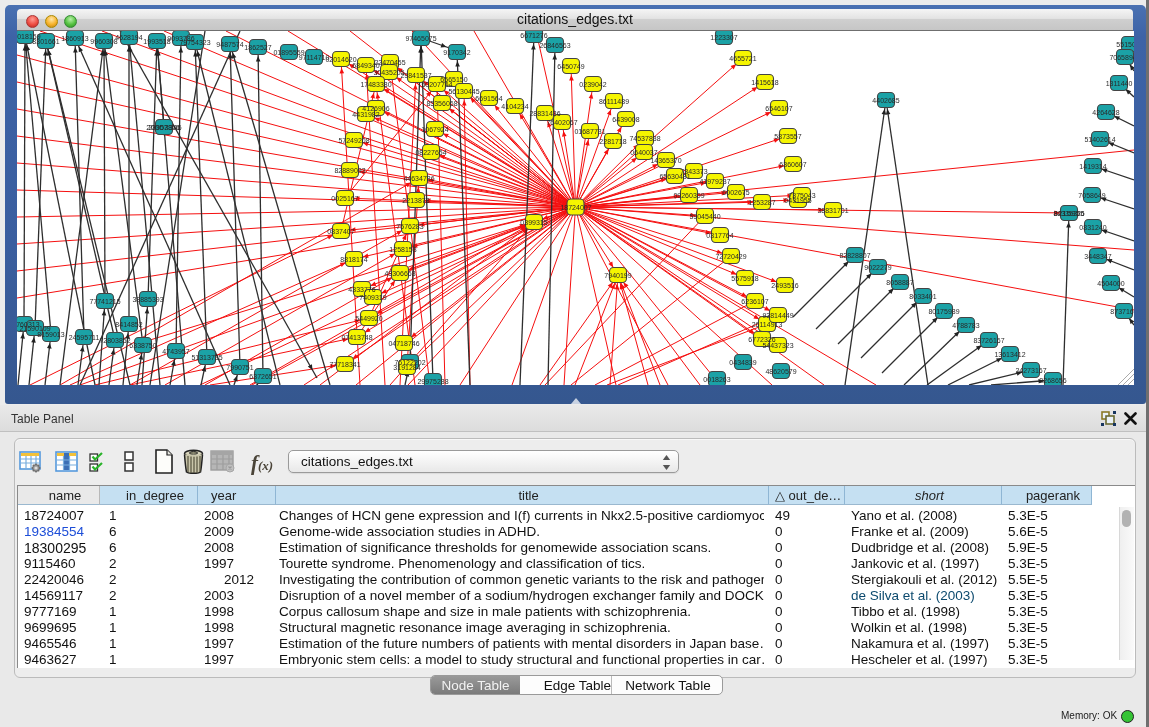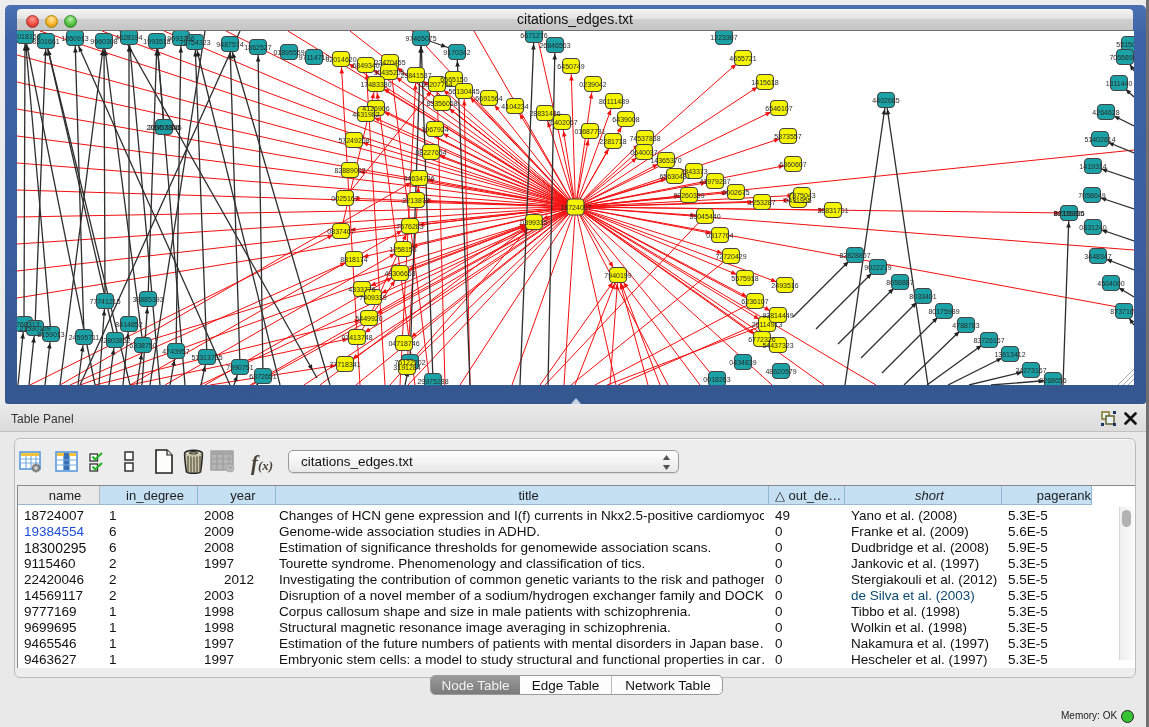--- a/index.html
+++ b/index.html
@@ -753,25 +753,25 @@
   <div class="abs" style="left:12px;top:3px;font-size:13.5px;color:#111;">citations_edges.txt</div>
   <svg class="abs" style="position:absolute;right:7px;top:4px;" width="9" height="15" viewBox="0 0 9 15">
       <path d="M4.5 0 L8.2 5 H0.8 Z" fill="#555"></path>
       <path d="M4.5 15 L8.2 10 H0.8 Z" fill="#555"></path>
     </svg>
 </div>
 
 <div class="abs" style="left:17px;top:485px;width:1118px;height:183px;background:#ffffff;border-left:1px solid #8a8a8a;border-top:1px solid #8a8a8a;"></div>
 <div class="abs" style="left:18px;top:486px;width:82px;height:19px;background:#e9e9e9;border-right:1px solid #b8b8b8;border-bottom:1px solid #9ab8cf;font-size:13px;color:#222;text-align:center;padding-left:13px;line-height:19px;overflow:hidden;white-space:nowrap;">name</div>
 <div class="abs" style="left:100px;top:486px;width:98px;height:19px;background:#c5e0f2;border-right:1px solid #8fb6d4;border-bottom:1px solid #9ab8cf;font-size:13px;color:#222;text-align:center;padding-left:13px;line-height:19px;overflow:hidden;white-space:nowrap;">in_degree</div>
-<div class="abs" style="left:198px;top:486px;width:78px;height:19px;background:#c5e0f2;border-right:1px solid #8fb6d4;border-bottom:1px solid #9ab8cf;font-size:13px;color:#222;text-align:center;padding-left:13px;line-height:19px;overflow:hidden;white-space:nowrap;">year</div>
+<div class="abs" style="left:198px;top:486px;width:78px;height:19px;background:#c5e0f2;border-right:1px solid #8fb6d4;border-bottom:1px solid #9ab8cf;font-size:13px;color:#222;text-align:left;padding-left:13px;line-height:19px;overflow:hidden;white-space:nowrap;">year</div>
 <div class="abs" style="left:276px;top:486px;width:493px;height:19px;background:#c5e0f2;border-right:1px solid #8fb6d4;border-bottom:1px solid #9ab8cf;font-size:13px;color:#222;text-align:center;padding-left:13px;line-height:19px;overflow:hidden;white-space:nowrap;">title</div>
 <div class="abs" style="left:769px;top:486px;width:76px;height:19px;background:#c5e0f2;border-right:1px solid #8fb6d4;border-bottom:1px solid #9ab8cf;font-size:13px;color:#222;text-align:left;padding-left:6px;line-height:19px;overflow:hidden;white-space:nowrap;">△ out_de…</div>
 <div class="abs" style="left:845px;top:486px;width:157px;height:19px;background:#c5e0f2;border-right:1px solid #8fb6d4;border-bottom:1px solid #9ab8cf;font-size:13px;color:#222;text-align:center;padding-left:13px;line-height:19px;overflow:hidden;white-space:nowrap;font-style:italic;">short</div>
-<div class="abs" style="left:1002px;top:486px;width:90px;height:19px;background:#c5e0f2;border-right:1px solid #8fb6d4;border-bottom:1px solid #9ab8cf;font-size:13px;color:#222;text-align:right;padding-left:13px;line-height:19px;overflow:hidden;white-space:nowrap;">pagerank</div>
+<div class="abs" style="left:1002px;top:486px;width:90px;height:19px;background:#c5e0f2;border-right:1px solid #8fb6d4;border-bottom:1px solid #9ab8cf;font-size:13px;color:#222;text-align:center;padding-left:13px;line-height:19px;overflow:hidden;white-space:nowrap;">pagerank</div>
 <div class="abs" style="left:24px;top:508px;width:74px;height:16px;font-size:13.5px;color:#111;line-height:16px;white-space:nowrap;overflow:hidden;">18724007</div>
 <div class="abs" style="left:109px;top:508px;width:90px;height:16px;font-size:13.5px;color:#111;line-height:16px;white-space:nowrap;overflow:hidden;">1</div>
 <div class="abs" style="left:204px;top:508px;width:70px;height:16px;font-size:13.5px;color:#111;line-height:16px;white-space:nowrap;overflow:hidden;">2008</div>
 <div class="abs" style="left:279px;top:508px;width:485px;height:16px;font-size:13.5px;color:#111;line-height:16px;white-space:nowrap;overflow:hidden;">Changes of HCN gene expression and I(f) currents in Nkx2.5-positive cardiomyoc…</div>
 <div class="abs" style="left:775px;top:508px;width:68px;height:16px;font-size:13.5px;color:#111;line-height:16px;white-space:nowrap;overflow:hidden;">49</div>
 <div class="abs" style="left:851px;top:508px;width:149px;height:16px;font-size:13.5px;color:#111;line-height:16px;white-space:nowrap;overflow:hidden;">Yano et al. (2008)</div>
 <div class="abs" style="left:1008px;top:508px;width:82px;height:16px;font-size:13.5px;color:#111;line-height:16px;white-space:nowrap;overflow:hidden;">5.3E-5</div>
 <div class="abs" style="left:24px;top:524px;width:74px;height:16px;font-size:13.5px;color:#1d4ed8;line-height:16px;white-space:nowrap;overflow:hidden;">19384554</div>
 <div class="abs" style="left:109px;top:524px;width:90px;height:16px;font-size:13.5px;color:#111;line-height:16px;white-space:nowrap;overflow:hidden;">6</div>
 <div class="abs" style="left:204px;top:524px;width:70px;height:16px;font-size:13.5px;color:#111;line-height:16px;white-space:nowrap;overflow:hidden;">2009</div>
@@ -834,18 +834,18 @@
 <div class="abs" style="left:279px;top:652px;width:485px;height:16px;font-size:13.5px;color:#111;line-height:16px;white-space:nowrap;overflow:hidden;">Embryonic stem cells: a model to study structural and functional properties in car…</div>
 <div class="abs" style="left:775px;top:652px;width:68px;height:16px;font-size:13.5px;color:#111;line-height:16px;white-space:nowrap;overflow:hidden;">0</div>
 <div class="abs" style="left:851px;top:652px;width:149px;height:16px;font-size:13.5px;color:#111;line-height:16px;white-space:nowrap;overflow:hidden;">Hescheler et al. (1997)</div>
 <div class="abs" style="left:1008px;top:652px;width:82px;height:16px;font-size:13.5px;color:#111;line-height:16px;white-space:nowrap;overflow:hidden;">5.3E-5</div>
 
 <div class="abs" style="left:1119px;top:507px;width:15px;height:153px;background:linear-gradient(90deg,#efefef,#fafafa);border-left:1px solid #d8d8d8;"></div>
 <div class="abs" style="left:1122px;top:510px;width:9px;height:17px;background:#b2b2b2;border-radius:5px;"></div>
 
 <div class="abs" style="left:430px;top:675px;width:293px;height:20px;border:1px solid #9a9a9a;border-radius:5px;background:#fdfdfd;overflow:hidden;font-size:13.5px;">
   <div class="abs" style="left:0;top:0;width:89px;height:20px;background:linear-gradient(180deg,#9a9a9a,#777777);color:#f2f2f2;text-align:center;line-height:19px;">Node Table</div>
-  <div class="abs" style="left:89px;top:0;width:92px;height:20px;color:#111;text-align:center;line-height:19px;border-right:1px solid #bbb;">Edge Table</div>
+  <div class="abs" style="left:89px;top:0;width:92px;height:20px;color:#111;text-align:right;line-height:19px;border-right:1px solid #bbb;">Edge Table</div>
   <div class="abs" style="left:181px;top:0;width:112px;height:20px;color:#111;text-align:center;line-height:19px;">Network Table</div>
 </div>
 
 <div class="abs" style="left:1061px;top:710px;font-size:10px;color:#222;">Memory: OK</div>
 <div class="abs" style="left:1121px;top:710px;width:13px;height:13px;border-radius:50%;background:#35c435;border:1.5px solid #222;box-sizing:border-box;"></div>
 
 </body></html>

